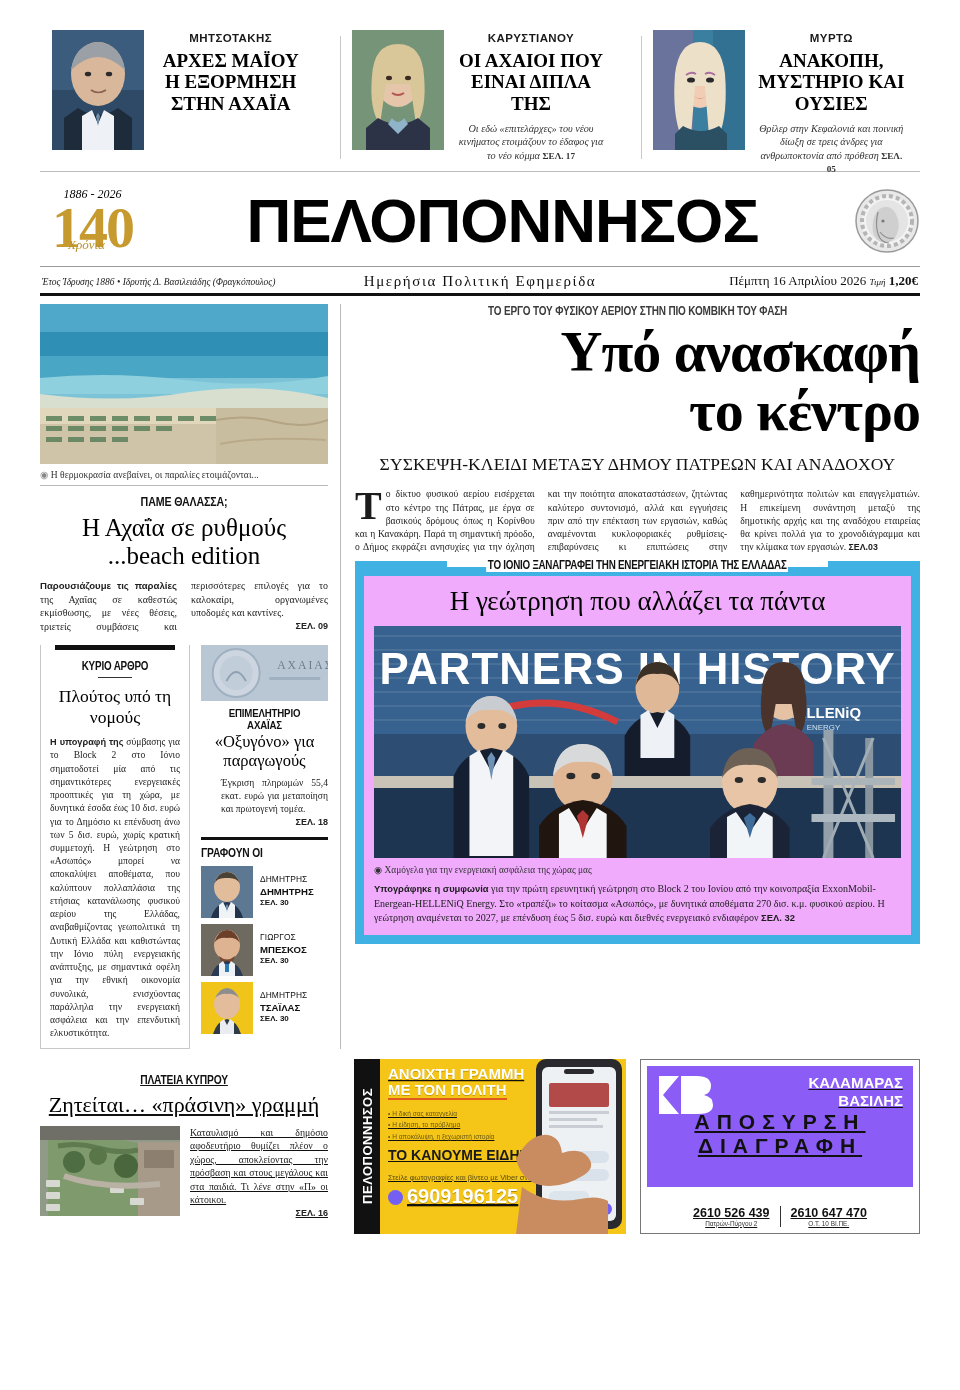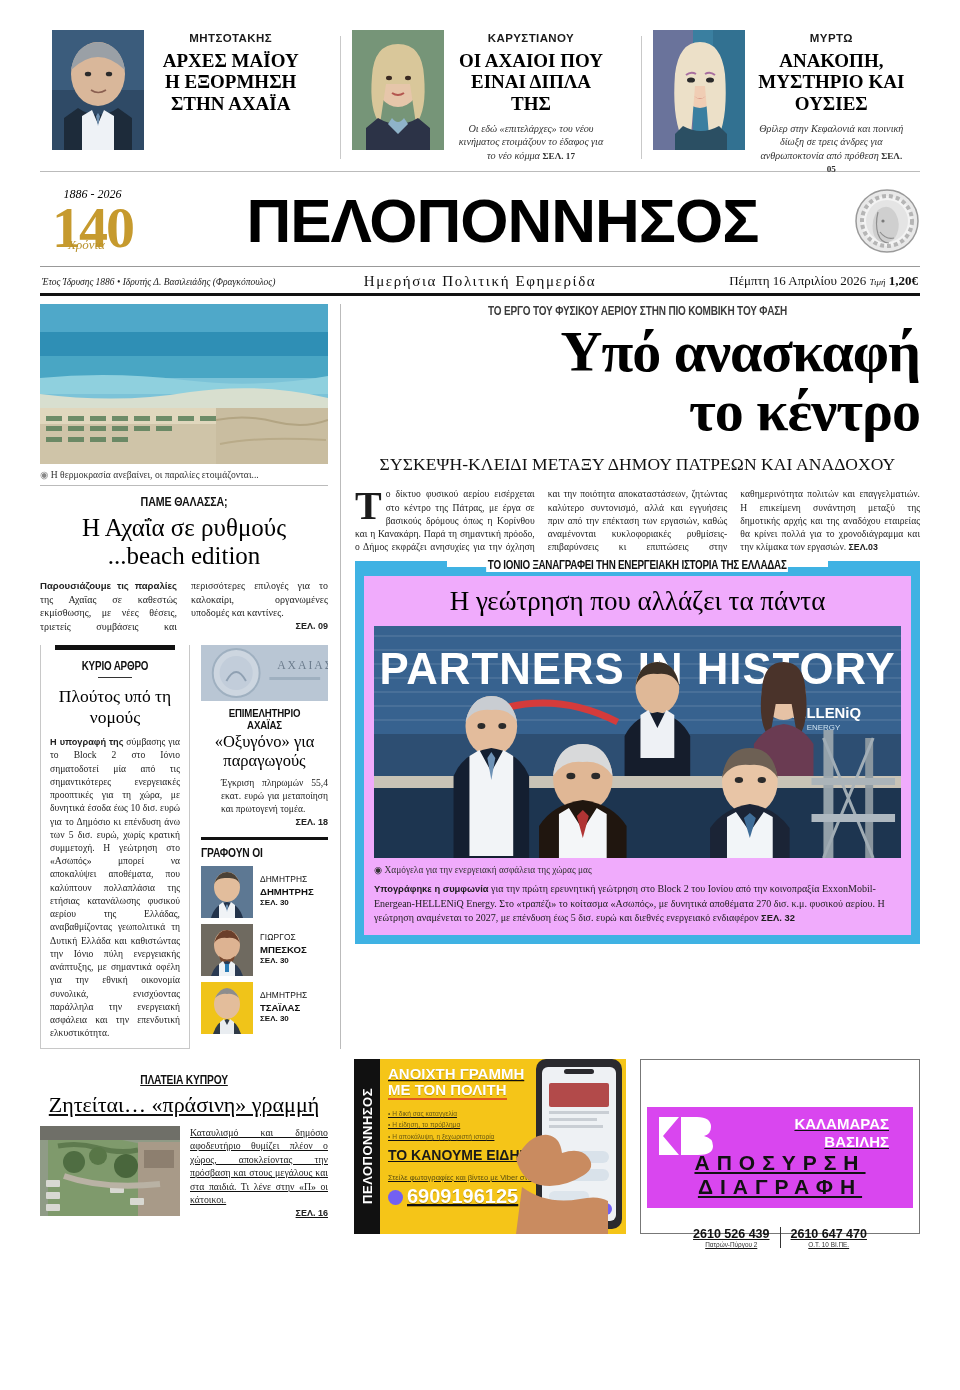--- a/index.html
+++ b/index.html
@@ -247,21 +247,21 @@
     background: #7360f2; vertical-align: -2px; margin-right: 4px;
   }
   .phone-img {
     position: absolute; right: -10px; top: 0; width: 120px; height: 175px;
   }
 
   .ad-kal {
     flex: 1; margin-left: 14px; border: 1px solid #777; background: #fff;
     padding: 6px; height: 175px; display: flex; flex-direction: column;
   }
-  .kal-blue { background: #d946ef; flex: 1; position: relative; padding: 8px 24px; margin-top: 41px; }
+  .kal-blue { background: #8b5cf6; flex: 1; position: relative; padding: 8px 10px; }
   .kal-name {
     text-align: right; color: #fff; font-weight: bold; font-size: 15px; line-height: 1.2;
   }
   .kal-word {
     color: #111; font-weight: bold; font-size: 21px; letter-spacing: 7px;
     text-align: center; line-height: 1.18;
   }
   .kal-logo { position: absolute; left: 10px; top: 6px; width: 56px; height: 46px; }
   .kal-foot { display: flex; justify-content: center; gap: 0; padding-top: 19px; }
   .kal-tel { padding: 0 10px; text-align: center; }

